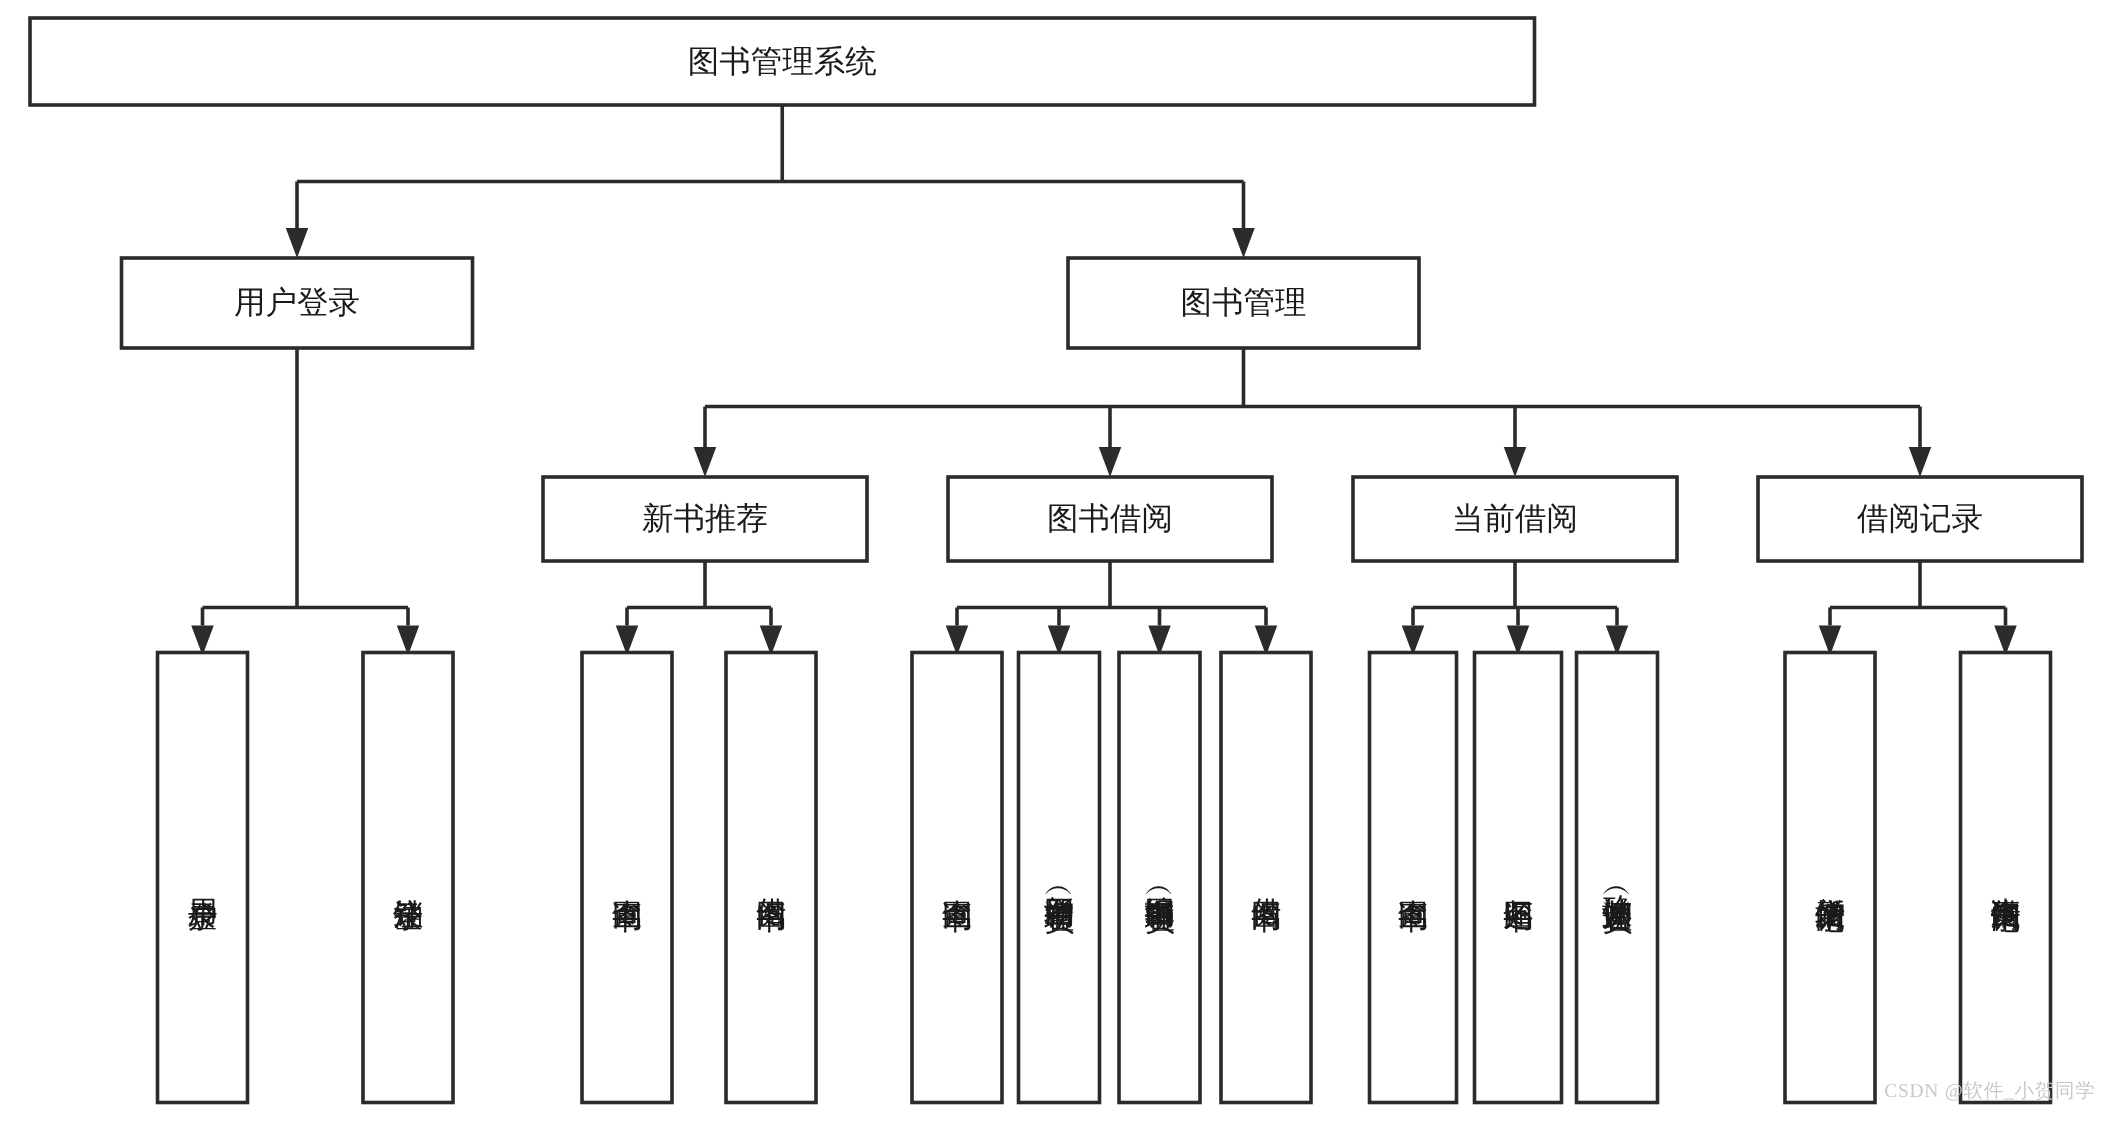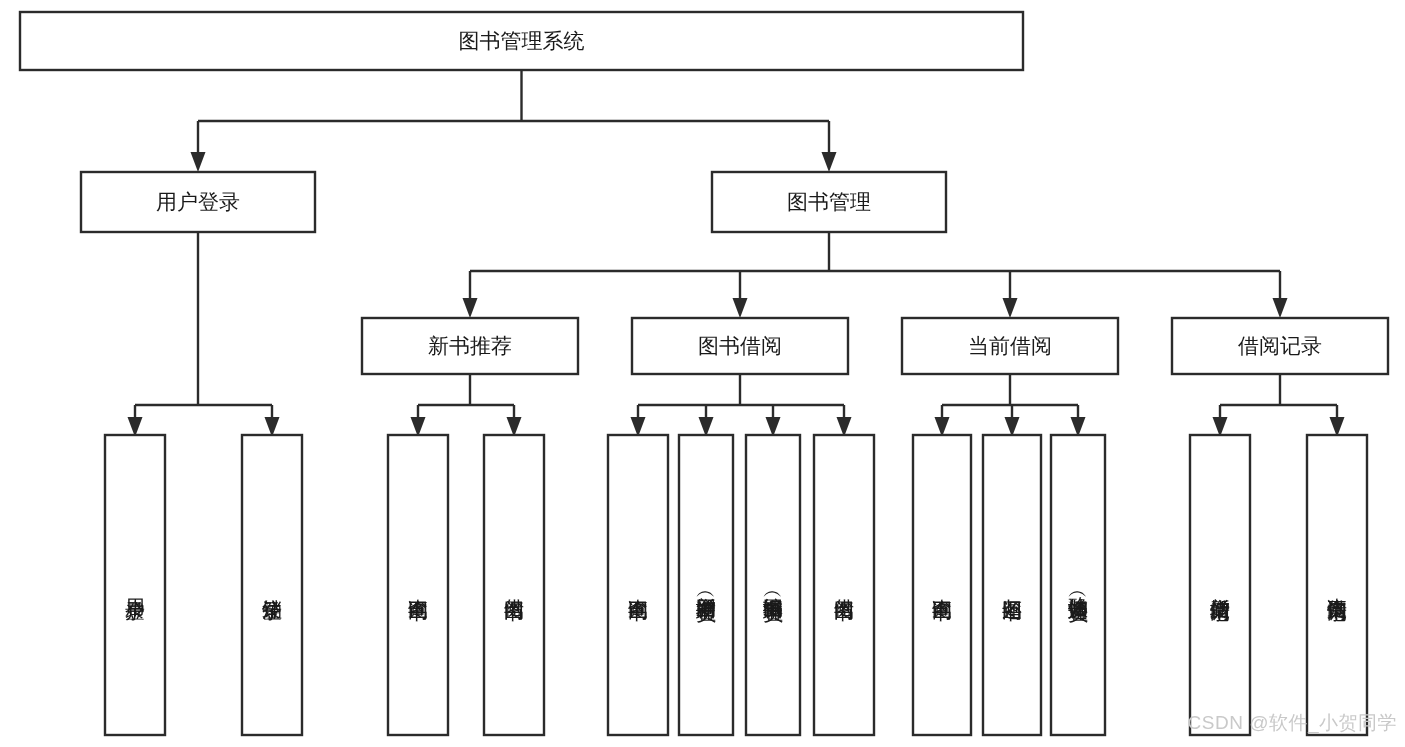--- a/index.html
+++ b/index.html
@@ -59,22 +59,22 @@
     text-orientation: upright;
     letter-spacing: 1px;
     white-space: nowrap;
     text-align: center;
     pointer-events: none;
   }
   .watermark {
     position: absolute;
     right: 8px;
     bottom: 4px;
-    font-family: Liberation Sans, sans-serif;
-    font-size: 19px;
+    font-family: Liberation Serif, serif;
+    font-size: 13px;
     color: #c9c9c9;
     letter-spacing: 0.5px;
     white-space: nowrap;
   }
 </style>
 </head>
 <body>
 
 <div id="diagram-root">
 

